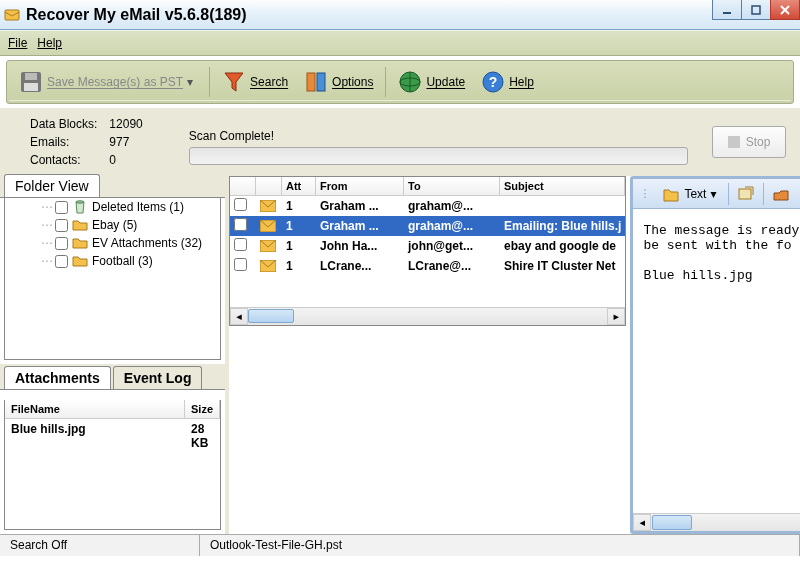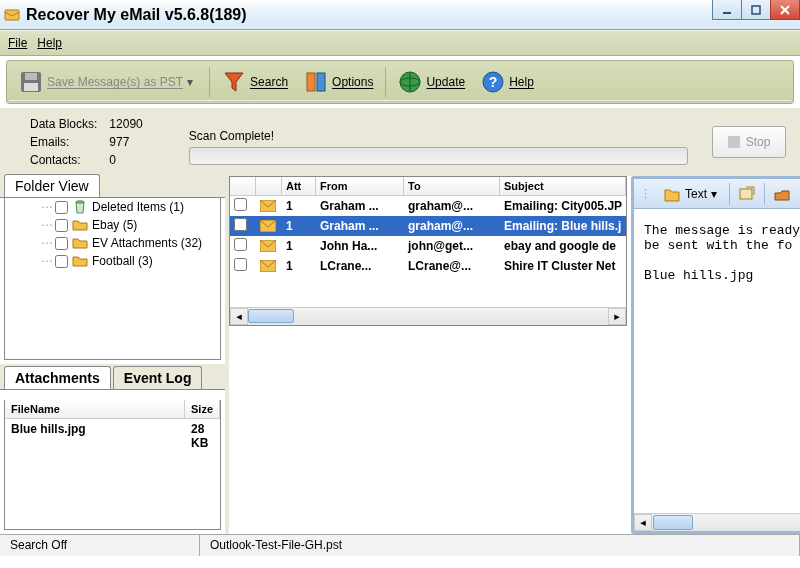--- a/index.html
+++ b/index.html
@@ -298,21 +298,20 @@
       <div class="email-rows" id="email-rows">
           <div class="email-row">
     <div class="er chk"><input type="checkbox" style=""></div>
     <div class="er ico"><span><svg class="mail-icon" viewBox="0 0 16 12">
                   <rect x="0" y="0" width="16" height="12" fill="#f4c04a" stroke="#a87b1f"></rect>
                   <path d="M0 0 L8 7 L16 0" fill="none" stroke="#a87b1f"></path>
                 </svg></span></div>
     <div class="er att">1</div>
     <div class="er from">Graham ...</div>
     <div class="er to">graham@...</div>
-    <div class="er sub">Emailing: City005.JP</div>
           </div>
           <div class="email-row selected">
     <div class="er chk"><input type="checkbox" style=""></div>
     <div class="er ico"><span><svg class="mail-icon" viewBox="0 0 16 12">
                   <rect x="0" y="0" width="16" height="12" fill="#f4c04a" stroke="#a87b1f"></rect>
                   <path d="M0 0 L8 7 L16 0" fill="none" stroke="#a87b1f"></path>
                 </svg></span></div>
     <div class="er att">1</div>
     <div class="er from">Graham ...</div>
     <div class="er to">graham@...</div>

